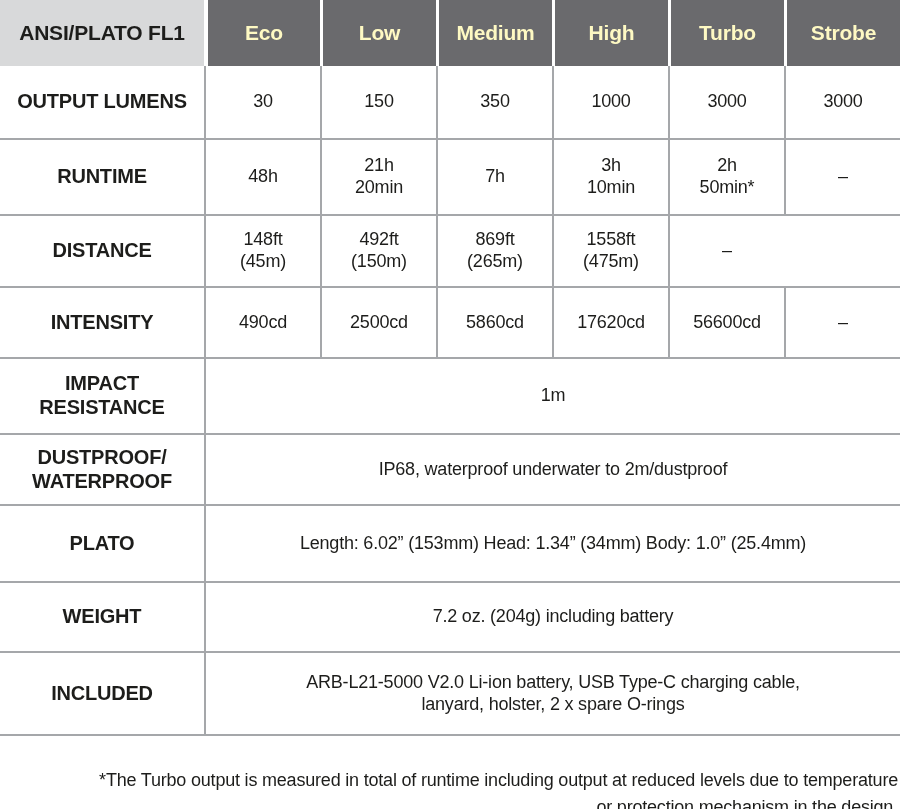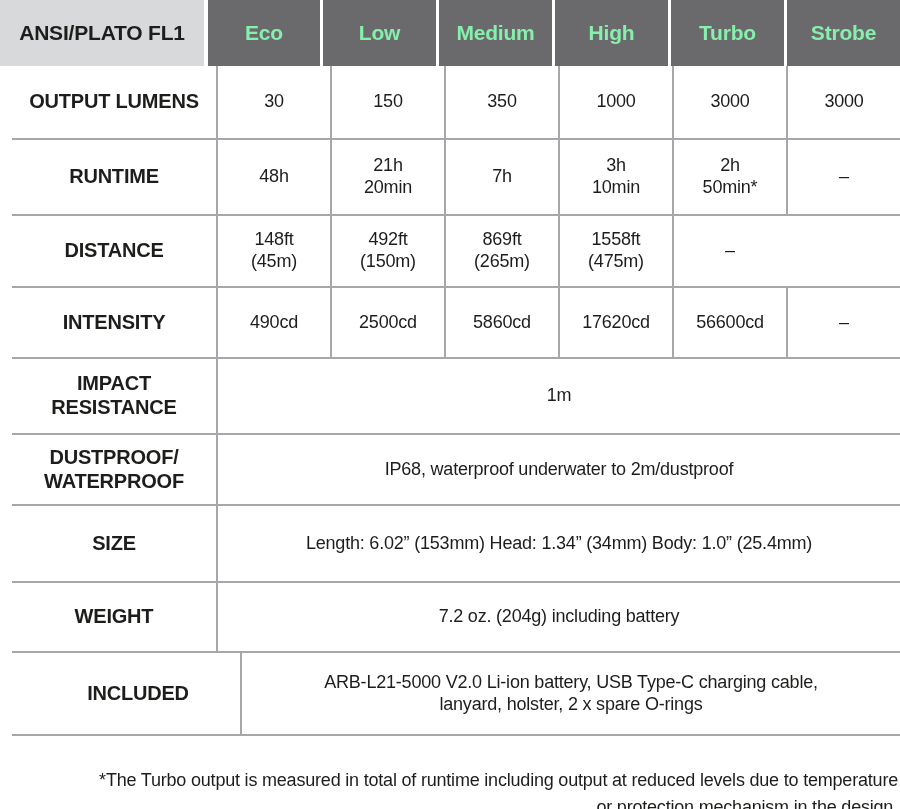--- a/index.html
+++ b/index.html
@@ -27,28 +27,28 @@
   }
   
   .header-row{height:66px;}
   .corner-cell{
     background:var(--corner-bg);
     font-weight:bold;font-size:21px;
     height:66px;align-self:start;
   }
   .mode-cell{
     background:var(--header-bg);
-    color:#86efac;font-weight:bold;font-size:21px;
+    color:#fef9c3;font-weight:bold;font-size:21px;
     border-left:3px solid #ffffff;
   }
   .mode-cell.first{border-left-width:4px;}
   
-  .body-row{border-top:2px solid var(--grid);margin-left:12px;}
+  .body-row{border-top:2px solid var(--grid);}
   .body-row.first{border-top:none;}
-  .body-row.last{border-bottom:2px solid var(--grid);padding-left:24px;}
+  .body-row.last{border-bottom:2px solid var(--grid);}
   .body-row .cell + .cell{border-left:2px solid var(--grid);}
   .label-cell{font-weight:bold;font-size:20px;line-height:1.18;}
   .value-cell{font-size:18px;line-height:1.22;}
   .merged-cell{grid-column:2 / 8;}
   .h70{height:70px}.h71{height:71px}.h72{height:72px}.h76{height:76px}
   .h77{height:77px}.h85{height:85px}
   
   .footnote{
     height:69px;width:900px;
     padding:31px 2px 0 0;
@@ -123,21 +123,21 @@
     <div class="cell value-cell merged-cell">1m</div>
   </div>
 
   <div class="row body-row h71">
     <div class="cell label-cell">DUSTPROOF/
 WATERPROOF</div>
     <div class="cell value-cell merged-cell">IP68, waterproof underwater to 2m/dustproof</div>
   </div>
 
   <div class="row body-row h77">
-    <div class="cell label-cell">SIZE</div>
+    <div class="cell label-cell">PLATO</div>
     <div class="cell value-cell merged-cell">Length: 6.02” (153mm)  Head: 1.34” (34mm)  Body: 1.0” (25.4mm)</div>
   </div>
 
   <div class="row body-row h70">
     <div class="cell label-cell">WEIGHT</div>
     <div class="cell value-cell merged-cell">7.2 oz. (204g) including battery</div>
   </div>
 
   <div class="row body-row last h85">
     <div class="cell label-cell">INCLUDED</div>

